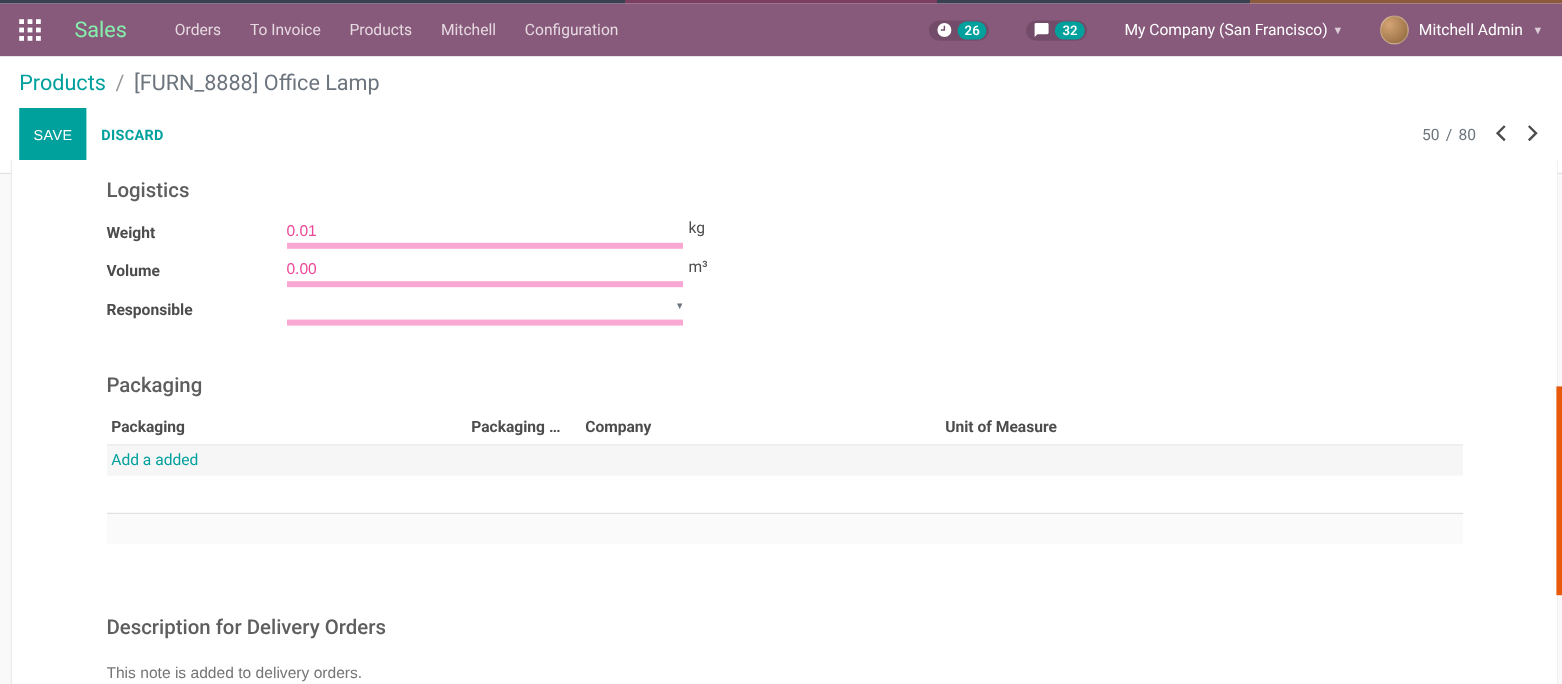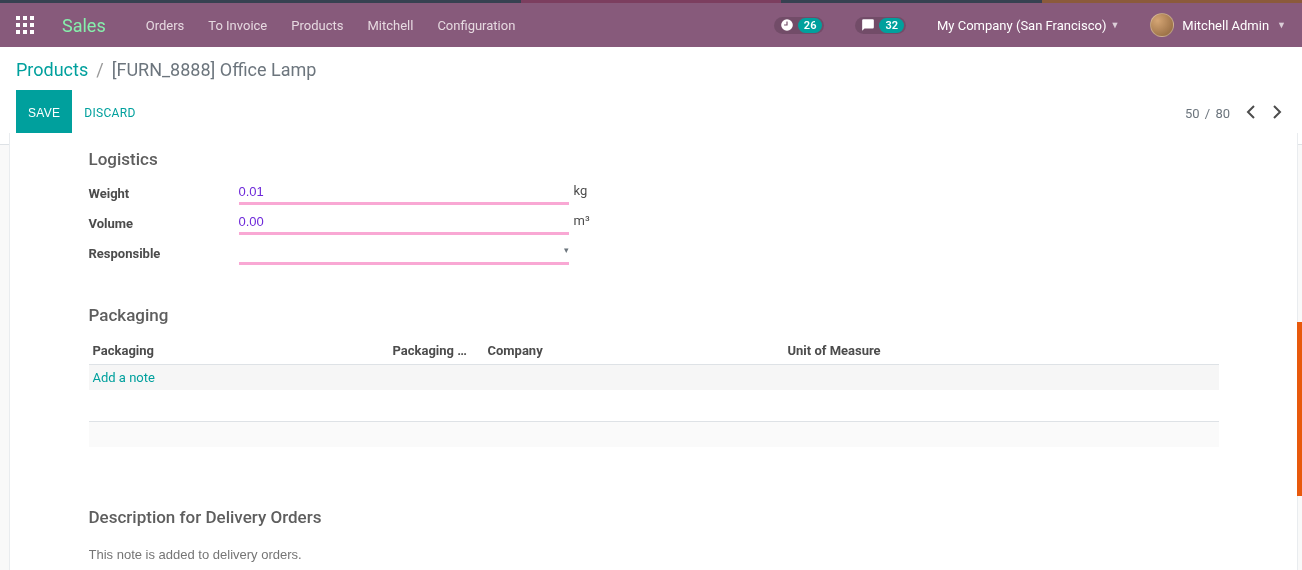--- a/index.html
+++ b/index.html
@@ -26,35 +26,35 @@
 
 
 .control-bar { background: #fff; border-bottom: 1px solid #dee2e6; padding: 12px 16px 8px 16px; }
 .breadcrumb { font-size: 18px; margin-bottom: 10px; display: flex; align-items: center; gap: 8px; }
 .breadcrumb a { color: #00a09d; text-decoration: none; cursor: pointer; }
 .breadcrumb .sep { color: #999; }
 .breadcrumb .current { color: #6c757d; }
 .actions-row { display: flex; align-items: center; justify-content: space-between; }
 .actions-left { display: flex; align-items: center; gap: 12px; }
 .btn-save { background: #00a09d; color: #fff; border: none; padding: 16px 12px; font-size: 12px; font-weight: 500; cursor: pointer; letter-spacing: 0.3px; }
-.btn-discard { color: #00a09d; font-size: 12px; font-weight: 400; cursor: pointer; letter-spacing: 0.3px; }
+.btn-discard { color: #00a09d; font-size: 12px; font-weight: 700; cursor: pointer; letter-spacing: 0.3px; }
 .pager { display: flex; align-items: center; gap: 12px; color: #6c757d; font-size: 13px; }
 .pager-arrows { display: flex; gap: 8px; }
 .pager-arrow { cursor: pointer; padding: 2px 4px; color: #4c4c4c; }
 
 
 .main { position: absolute; top: 133px; left: 9px; right: 4px; bottom: 0; background: #fff; overflow-y: auto; border-left: 1px solid #e9ecef; border-right: 1px solid #e9ecef; }
 .form-sheet { max-width: 1130px; margin: 0 auto; padding: 16px 0 40px 0; }
 
 .section-title { font-size: 17px; color: #5e5e5e; font-weight: 500; margin-bottom: 12px; }
 
 .form-row { display: flex; align-items: center; margin-bottom: 6px; }
 .form-label { width: 150px; font-size: 13px; font-weight: 700; color: #4c4c4c; }
 .form-field { width: 330px; position: relative; }
-.form-input { width: 100%; border: none; border-bottom: 3px solid #f9a8d4; padding: 3px 0; font-size: 13px; color: #6d28d9; background: transparent; outline: none; }
+.form-input { width: 100%; border: none; border-bottom: 5px solid #f9a8d4; padding: 3px 0; font-size: 13px; color: #ec4899; background: transparent; outline: none; }
 .unit-label { position: absolute; left: 335px; top: 2px; font-size: 13px; color: #4c4c4c; white-space: nowrap; }
 .dropdown-caret { position: absolute; right: 0; top: 4px; font-size: 9px; color: #6c757d; pointer-events: none; }
 
 .section-block { margin-bottom: 40px; }
 
 
 .pkg-table { width: 100%; }
 .pkg-header { display: grid; grid-template-columns: 300px 95px 300px 1fr; padding: 6px 4px; font-size: 13px; font-weight: 700; color: #4c4c4c; border-bottom: 1px solid #dee2e6; }
 .pkg-body { min-height: 26px; }
 .add-line { padding: 5px 4px; background: #f6f6f6; }
@@ -184,21 +184,21 @@
       <div class="section-title">Packaging</div>
       <div class="pkg-table">
         <div class="pkg-header">
           <div>Packaging</div>
           <div>Packaging …</div>
           <div>Company</div>
           <div>Unit of Measure</div>
         </div>
         <div class="pkg-body">
           <div class="add-line">
-            <a>Add a note</a>
+            <a>Add a added</a>
           </div>
         </div>
         <div class="pkg-footer"></div>
       </div>
     </div>
 
     <div class="section-block" style="margin-top:60px;">
       <div class="section-title">Description for Delivery Orders</div>
       <input class="placeholder-text" style="border: none; background: transparent; width: 100%; outline: none;" placeholder="This note is added to delivery orders.">
     </div>

